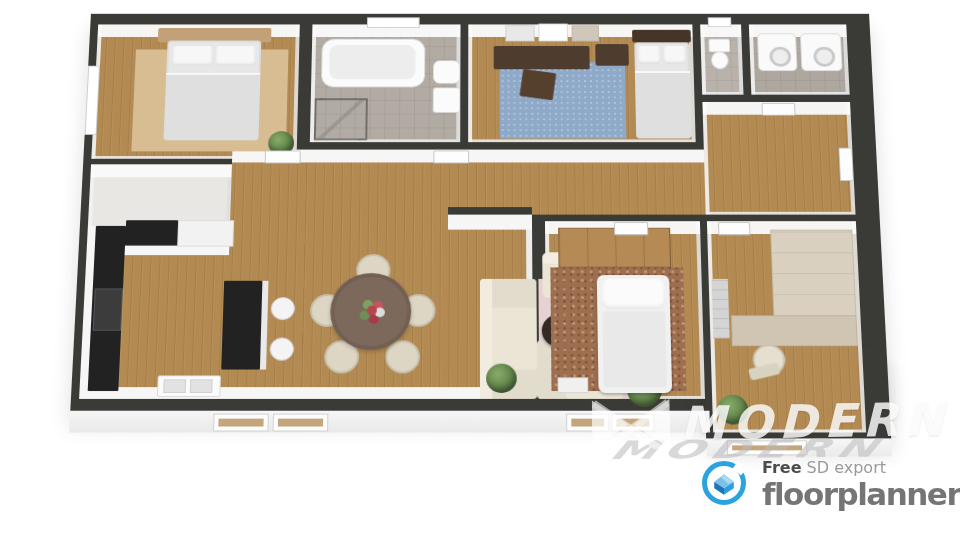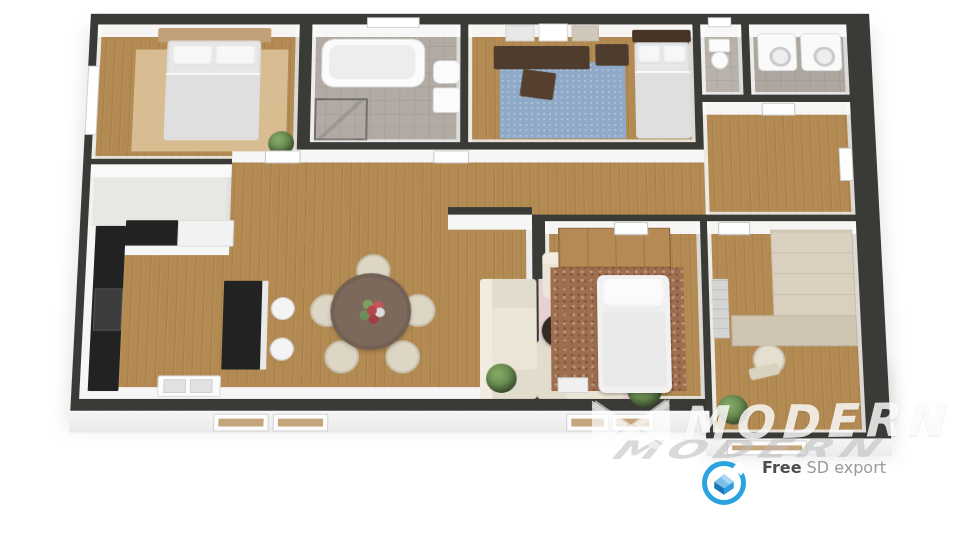--- a/index.html
+++ b/index.html
@@ -277,15 +277,16 @@
         <polygon points="3,10 12,3 21,10 12,16" fill="#7cc0e8"></polygon>
         <polygon points="3,10 12,16 12,22 3,16" fill="#1b75bb"></polygon>
         <polygon points="21,10 12,16 12,22 21,16" fill="#2d9fe0"></polygon>
         <polygon points="12,3 21,10 16,12 9,5.5" fill="#a9d8f2"></polygon>
       </svg>
     </div>
     <div class="brand-text">
       <div class="brand-line1">
         <span class="free">Free</span><span> SD export</span>
       </div>
+      <div class="brand-line2">floorplanner</div>
     </div>
   </div>
 </div>
 
 </body></html>

